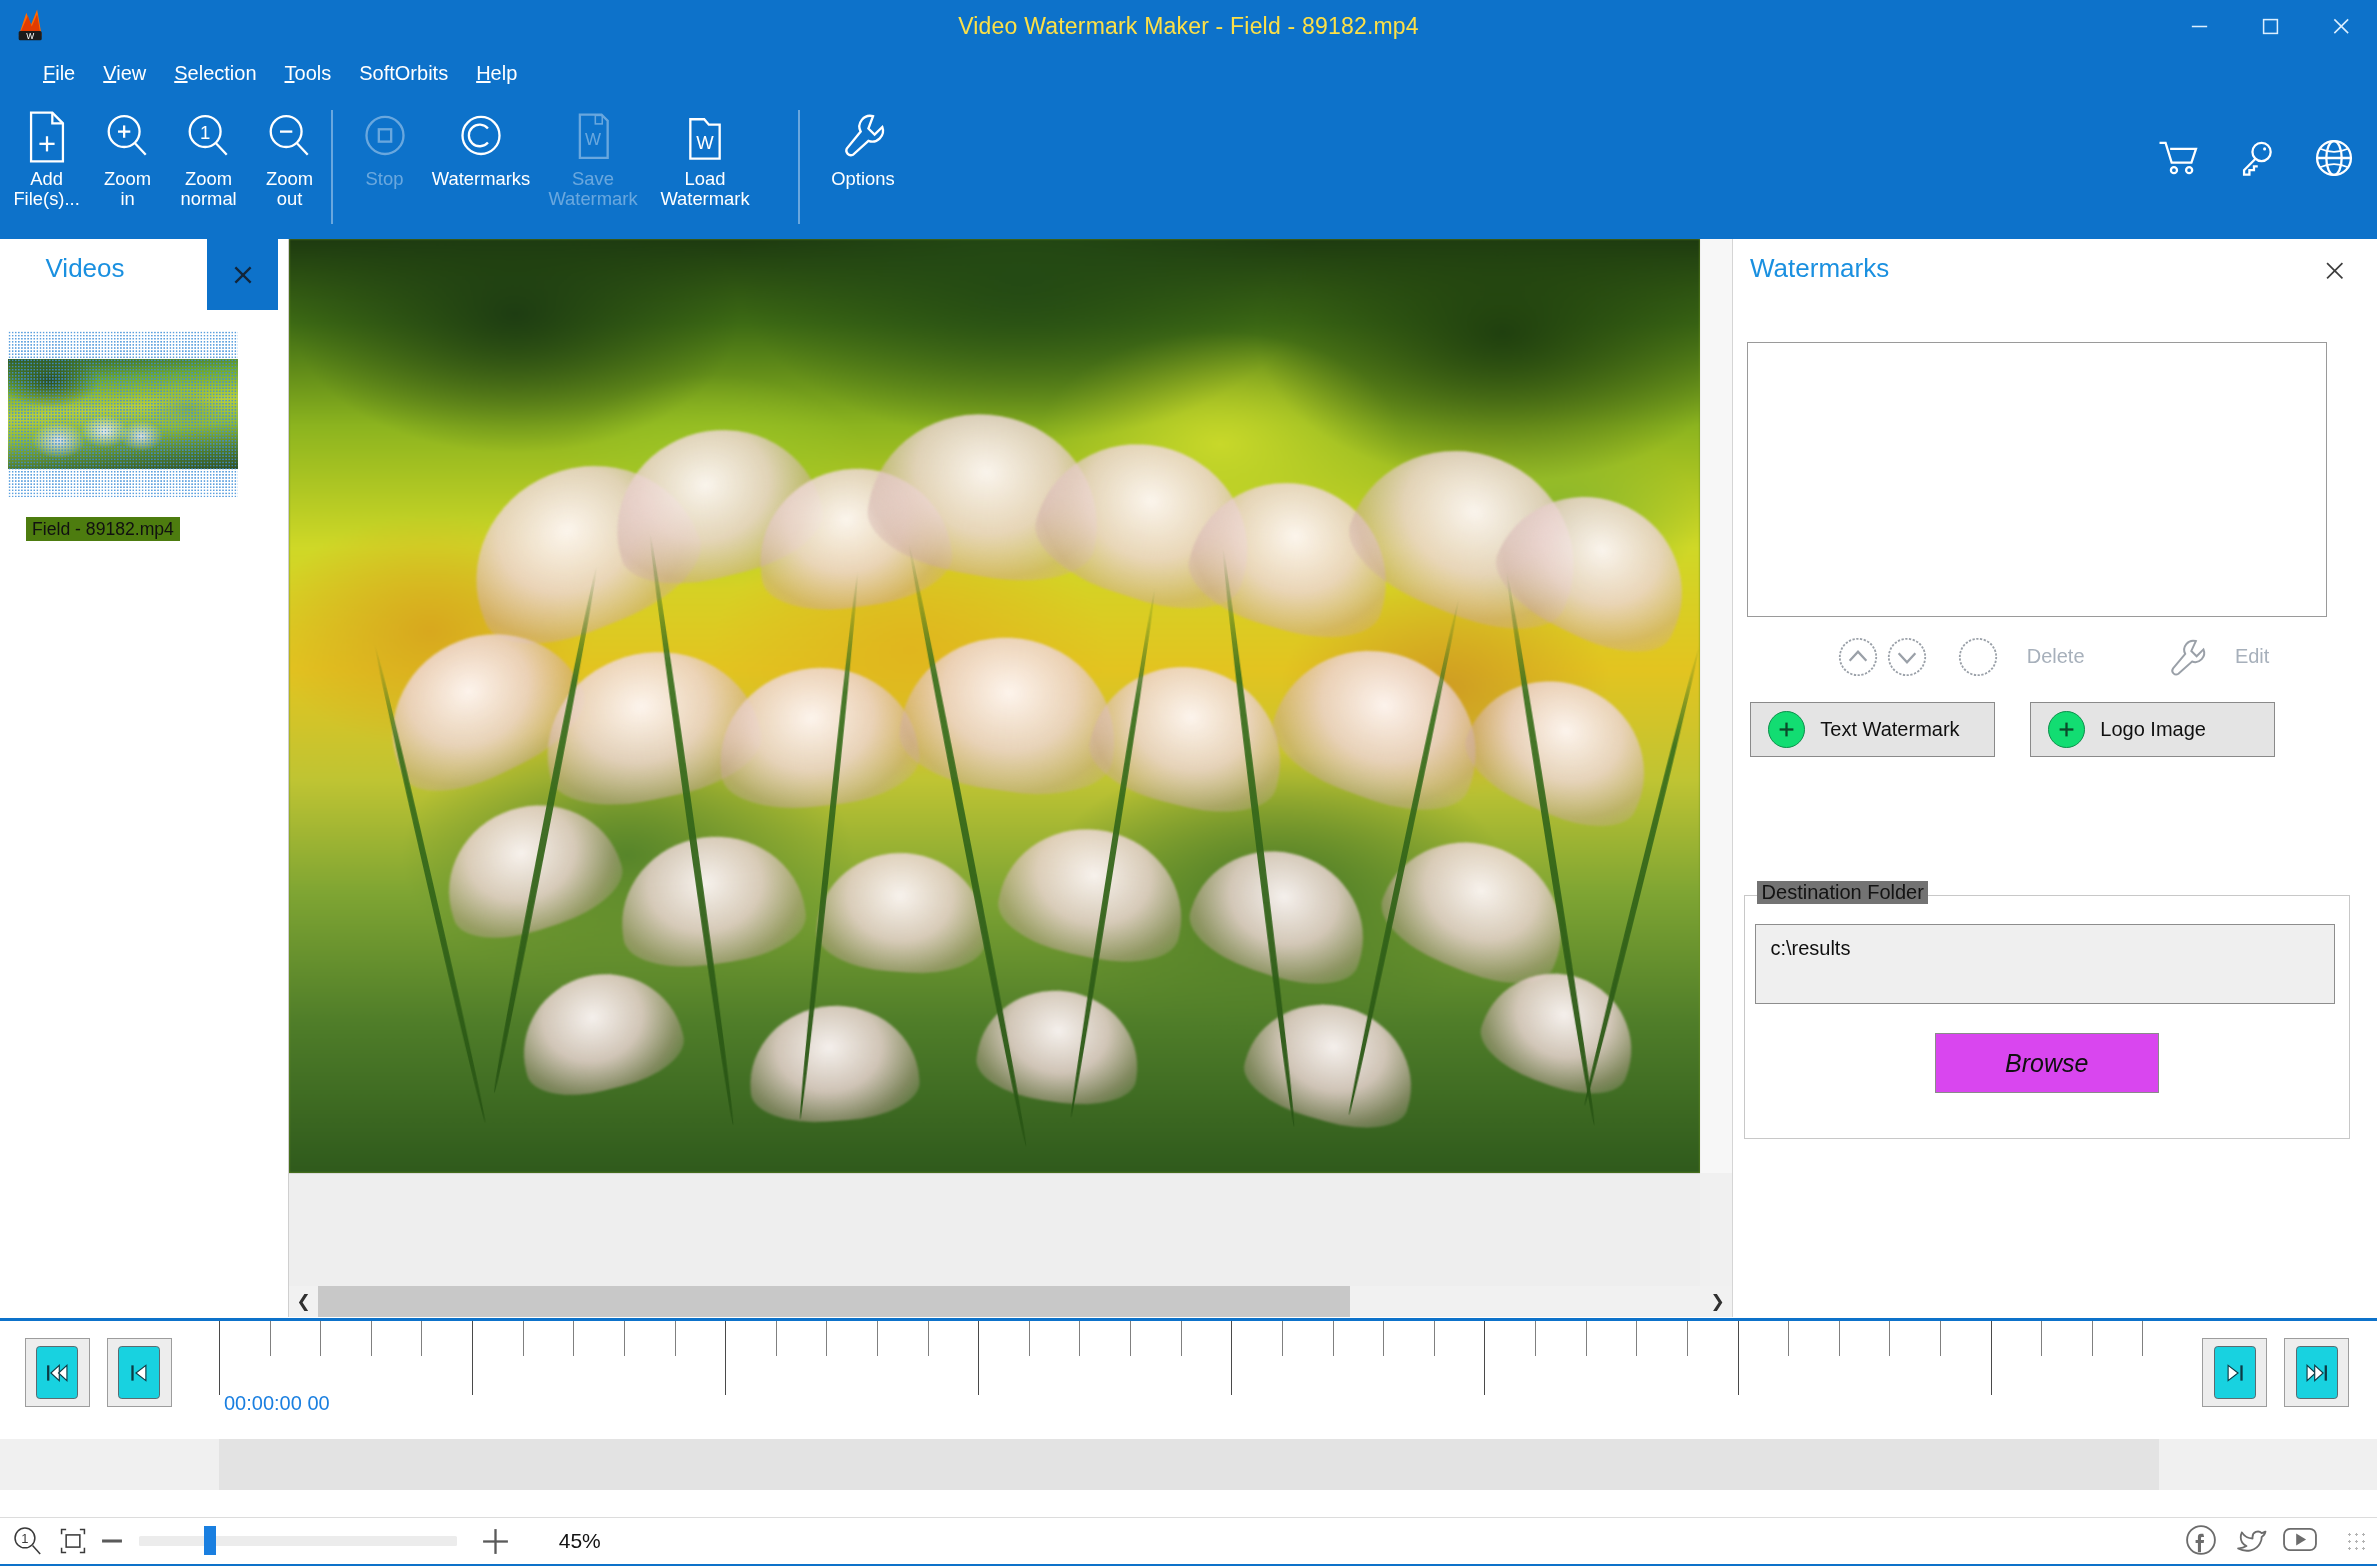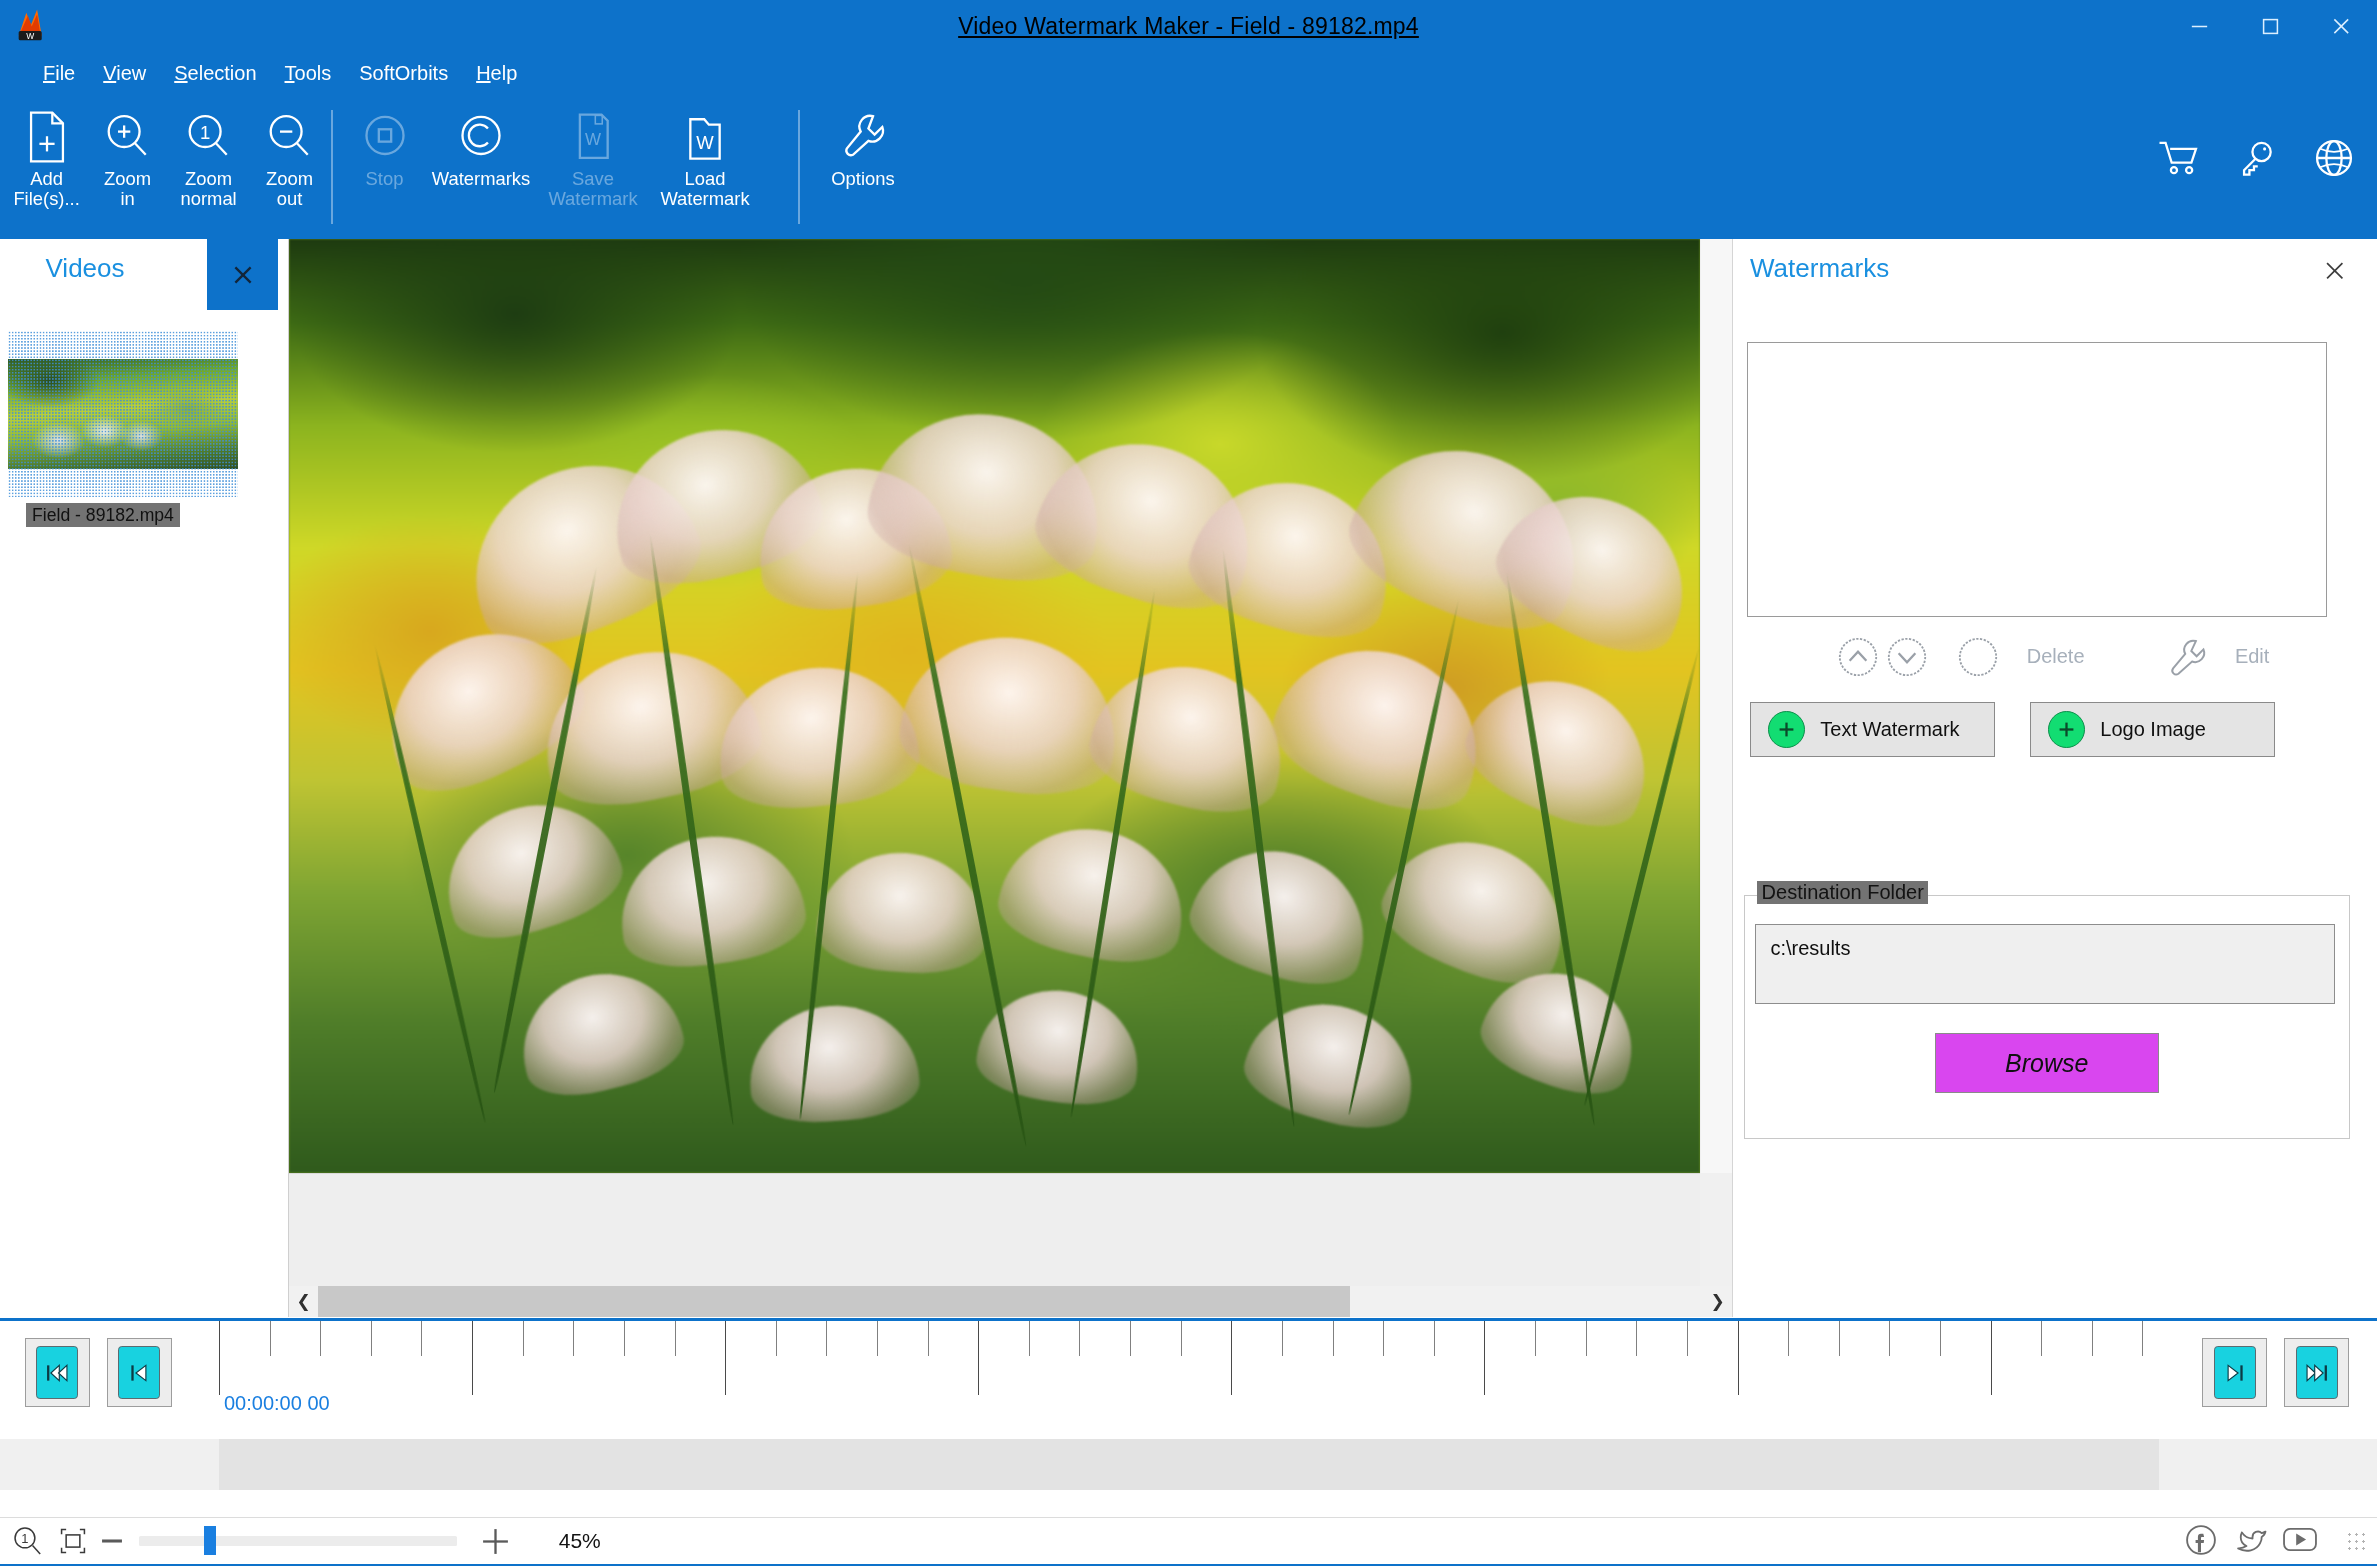--- a/index.html
+++ b/index.html
@@ -36,25 +36,24 @@
     width: 43px; height: 43px;
     margin-left: 10.7px;
     position: relative;
     flex: 0 0 auto;
   }
   .app-logo svg { display:block; }
   .title-text {
     position: absolute;
     left: 0; right: 0;
     text-align: center;
-    color: #000000;
+    color: #fde047;
     font-size: 23px;
     letter-spacing: 0.2px;
     pointer-events: none;
-    text-decoration: underline;
   }
   .win-controls {
     position: absolute;
     right: 0; top: 0;
     height: 52px;
     display: flex;
   }
   .win-btn {
     width: 71px; height: 52px;
     display: flex; align-items: center; justify-content: center;
@@ -178,25 +177,25 @@
       linear-gradient(175deg,#2e5a24 0%, #6ea82e 22%, #b9cf3a 45%, #8fb93a 64%, #4d7a2c 85%, #2f4f22 100%);
   }
   .thumb-dots {
     position: absolute;
     inset: 0;
     background-image: radial-gradient(#3f8fd8 0.9px, transparent 1px);
     background-size: 3.1px 3.1px;
     opacity: .85;
   }
   .thumb-label {
-    margin-top: 6px;
+    margin-top: 20px;
     text-align: center;
     font-size: 17.6px;
     color: #111;
-    background: #737373;
+    background: #4d7c0f;
     display: inline-block;
     padding: 1.5px 6.1px;
     position: relative;
     left: 18.4px;
   }
 
   
   .preview {
     position: absolute;
     left: 289px; top: 239px;

